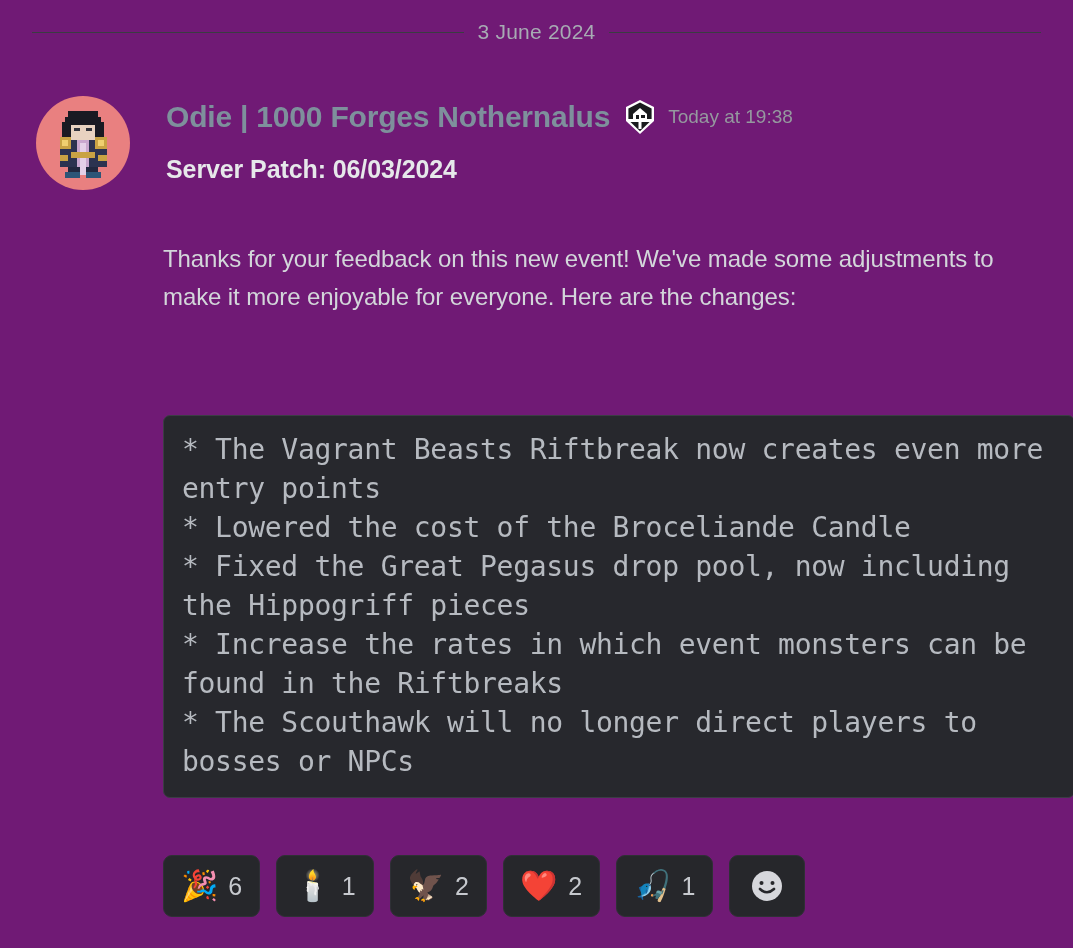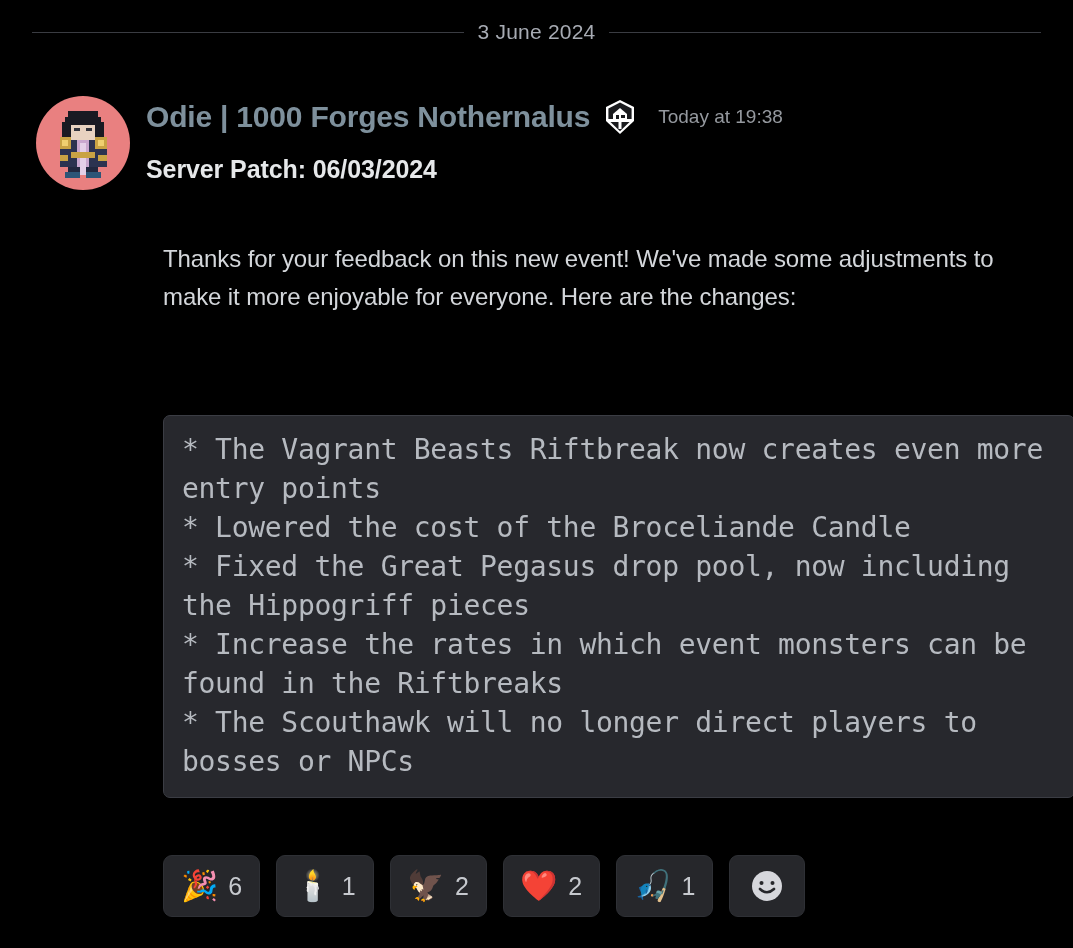--- a/index.html
+++ b/index.html
@@ -14,21 +14,21 @@
   body {
     font-family: "Liberation Sans", sans-serif;
     color: #dbdee1;
     -webkit-font-smoothing: antialiased;
   }
 
   .app {
     position: relative;
     width: 1073px;
     height: 948px;
-    background: #000000;
+    background: #701a75;
   }
 
   
   .date-divider {
     position: absolute;
     top: 20px;
     left: 32px;
     right: 32px;
     display: flex;
     align-items: center;
@@ -52,21 +52,21 @@
     position: absolute;
     top: 96px;
     left: 0;
     right: 0;
     padding: 0 18px 0 36px;
   }
 
   .msg-row {
     display: flex;
     align-items: flex-start;
-    gap: 16px;
+    gap: 36px;
   }
 
   .avatar {
     flex: 0 0 auto;
     width: 94px;
     height: 94px;
     border-radius: 50%;
     background: #e98080;
     position: relative;
     overflow: hidden;
@@ -103,21 +103,21 @@
     height: 38px;
     display: inline-flex;
     align-items: center;
     justify-content: center;
     margin-left: 2px;
   }
   .timestamp {
     font-size: 19px;
     color: #95999f;
     white-space: nowrap;
-    margin-left: 10px;
+    margin-left: 0;
     padding-bottom: 2px;
   }
 
   .subject {
     margin-top: 19px;
     font-size: 25px;
     font-weight: bold;
     color: #e6e8ea;
     letter-spacing: -0.1px;
   }

